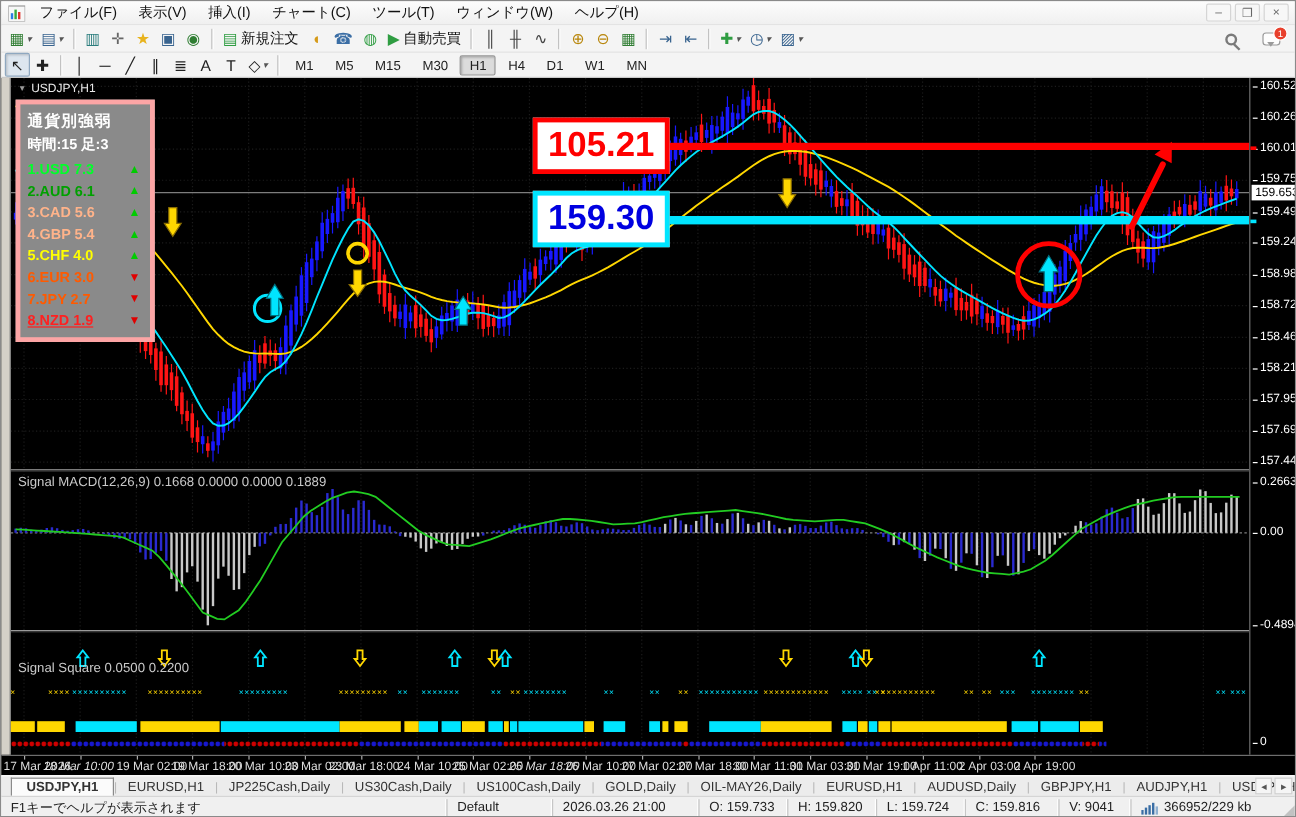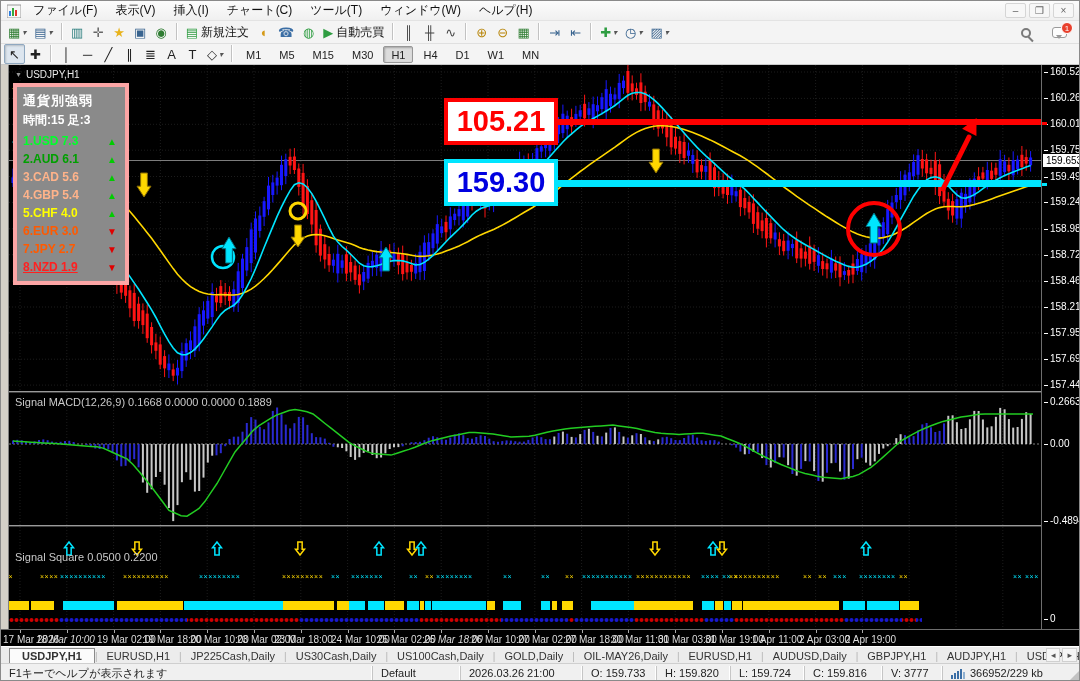--- a/index.html
+++ b/index.html
@@ -1184,21 +1184,21 @@
 
   <div id="status-bar">
     <div id="st-help" class="st-cell">F1キーでヘルプが表示されます</div>
     <div class="st-cell" style="width:88px">Default</div>
     <div class="st-cell" style="width:122px">2026.03.26 21:00</div>
     <span id="st-ohlcv" style="display:flex;height:15px">
         <div class="st-cell" style="width: 74px;">O: 159.733</div>
         <div class="st-cell" style="width: 74px;">H: 159.820</div>
         <div class="st-cell" style="width: 74px;">L: 159.724</div>
         <div class="st-cell" style="width: 78px;">C: 159.816</div>
-        <div class="st-cell" style="width: 60px;">V: 3777</div>
+        <div class="st-cell" style="width: 60px;">V: 9041</div>
       </span>
     <div class="st-cell" style="width:126px">
       <svg width="15" height="11">
           <rect x="0" y="7" width="2" height="4" fill="#3a6ea5"></rect>
           <rect x="3" y="5" width="2" height="6" fill="#3a6ea5"></rect>
           <rect x="6" y="3" width="2" height="8" fill="#3a6ea5"></rect>
           <rect x="9" y="1" width="2" height="10" fill="#3a6ea5"></rect>
           <rect x="12" y="4" width="2" height="7" fill="#8fb0d0"></rect>
         </svg>
       <span>366952/229 kb</span>

